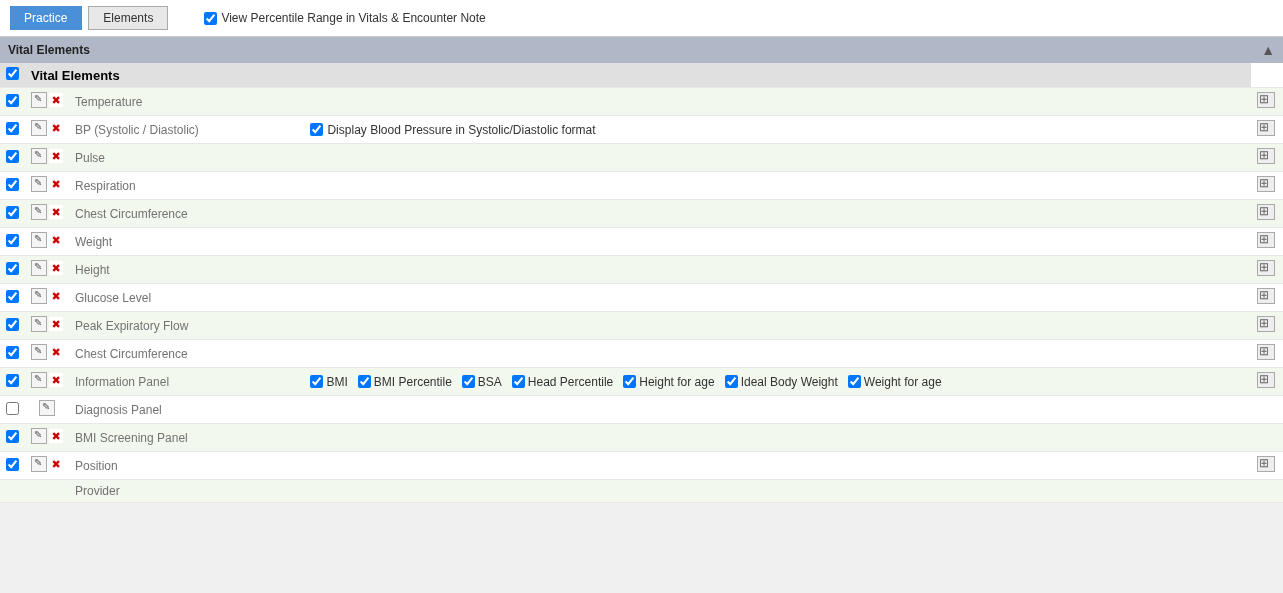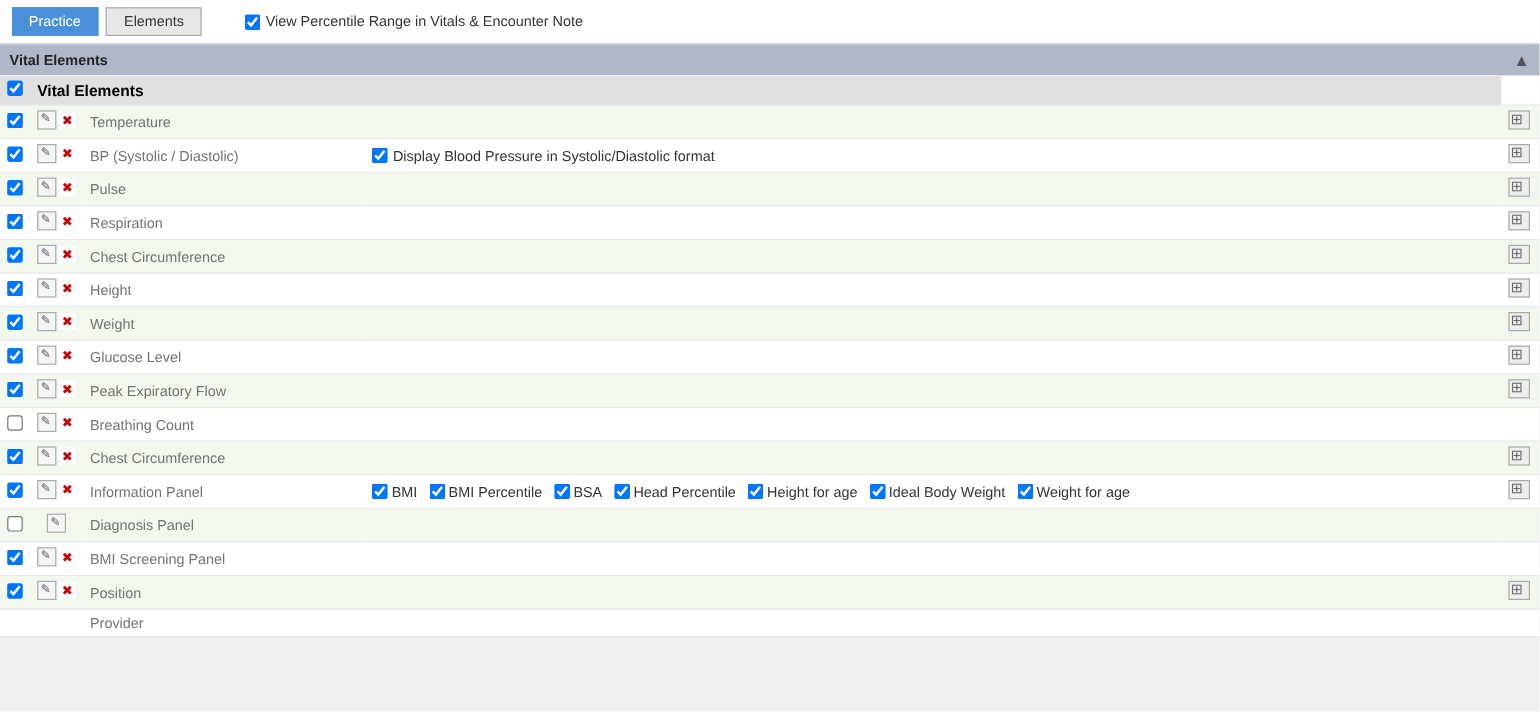--- a/index.html
+++ b/index.html
@@ -253,77 +253,65 @@
       </tr>
 
       <tr>
         <td class="check-cell"><input type="checkbox" checked="" style=""></td>
         <td class="icon-cell">
           <span class="icon-pair">
             <span class="icon-edit"></span>
             <span class="icon-del"></span>
           </span>
         </td>
+        <td class="name-cell">Weight</td>
+        <td class="extra-cell"></td>
+        <td class="action-cell" style="text-align:right;padding-right:8px;"><span class="icon-move"></span></td>
+      </tr>
+
+      <tr>
+        <td class="check-cell"><input type="checkbox" checked="" style=""></td>
+        <td class="icon-cell">
+          <span class="icon-pair">
+            <span class="icon-edit"></span>
+            <span class="icon-del"></span>
+          </span>
+        </td>
         <td class="name-cell">Height</td>
         <td class="extra-cell"></td>
         <td class="action-cell" style="text-align:right;padding-right:8px;"><span class="icon-move"></span></td>
       </tr>
 
       <tr>
         <td class="check-cell"><input type="checkbox" checked="" style=""></td>
         <td class="icon-cell">
           <span class="icon-pair">
             <span class="icon-edit"></span>
             <span class="icon-del"></span>
           </span>
         </td>
-        <td class="name-cell">Weight</td>
-        <td class="extra-cell"></td>
-        <td class="action-cell" style="text-align:right;padding-right:8px;"><span class="icon-move"></span></td>
-      </tr>
-
-      <tr>
-        <td class="check-cell"><input type="checkbox" checked="" style=""></td>
-        <td class="icon-cell">
-          <span class="icon-pair">
-            <span class="icon-edit"></span>
-            <span class="icon-del"></span>
-          </span>
-        </td>
         <td class="name-cell">Glucose Level</td>
         <td class="extra-cell"></td>
         <td class="action-cell" style="text-align:right;padding-right:8px;"><span class="icon-move"></span></td>
       </tr>
 
 
       <tr>
         <td class="check-cell"><input type="checkbox" checked="" style=""></td>
         <td class="icon-cell">
           <span class="icon-pair">
             <span class="icon-edit"></span>
             <span class="icon-del"></span>
           </span>
         </td>
         <td class="name-cell">Peak Expiratory Flow</td>
         <td class="extra-cell"></td>
         <td class="action-cell" style="text-align:right;padding-right:8px;"><span class="icon-move"></span></td>
       </tr>
 
-      <tr>
-        <td class="check-cell"><input type="checkbox" style=""></td>
-        <td class="icon-cell">
-          <span class="icon-pair">
-            <span class="icon-edit"></span>
-            <span class="icon-del"></span>
-          </span>
-        </td>
-        <td class="name-cell">Breathing Count</td>
-        <td class="extra-cell"></td>
-        <td class="action-cell"></td>
-      </tr>
 
       <tr>
         <td class="check-cell"><input type="checkbox" checked="" style=""></td>
         <td class="icon-cell">
           <span class="icon-pair">
             <span class="icon-edit"></span>
             <span class="icon-del"></span>
           </span>
         </td>
         <td class="name-cell">Chest Circumference</td>

